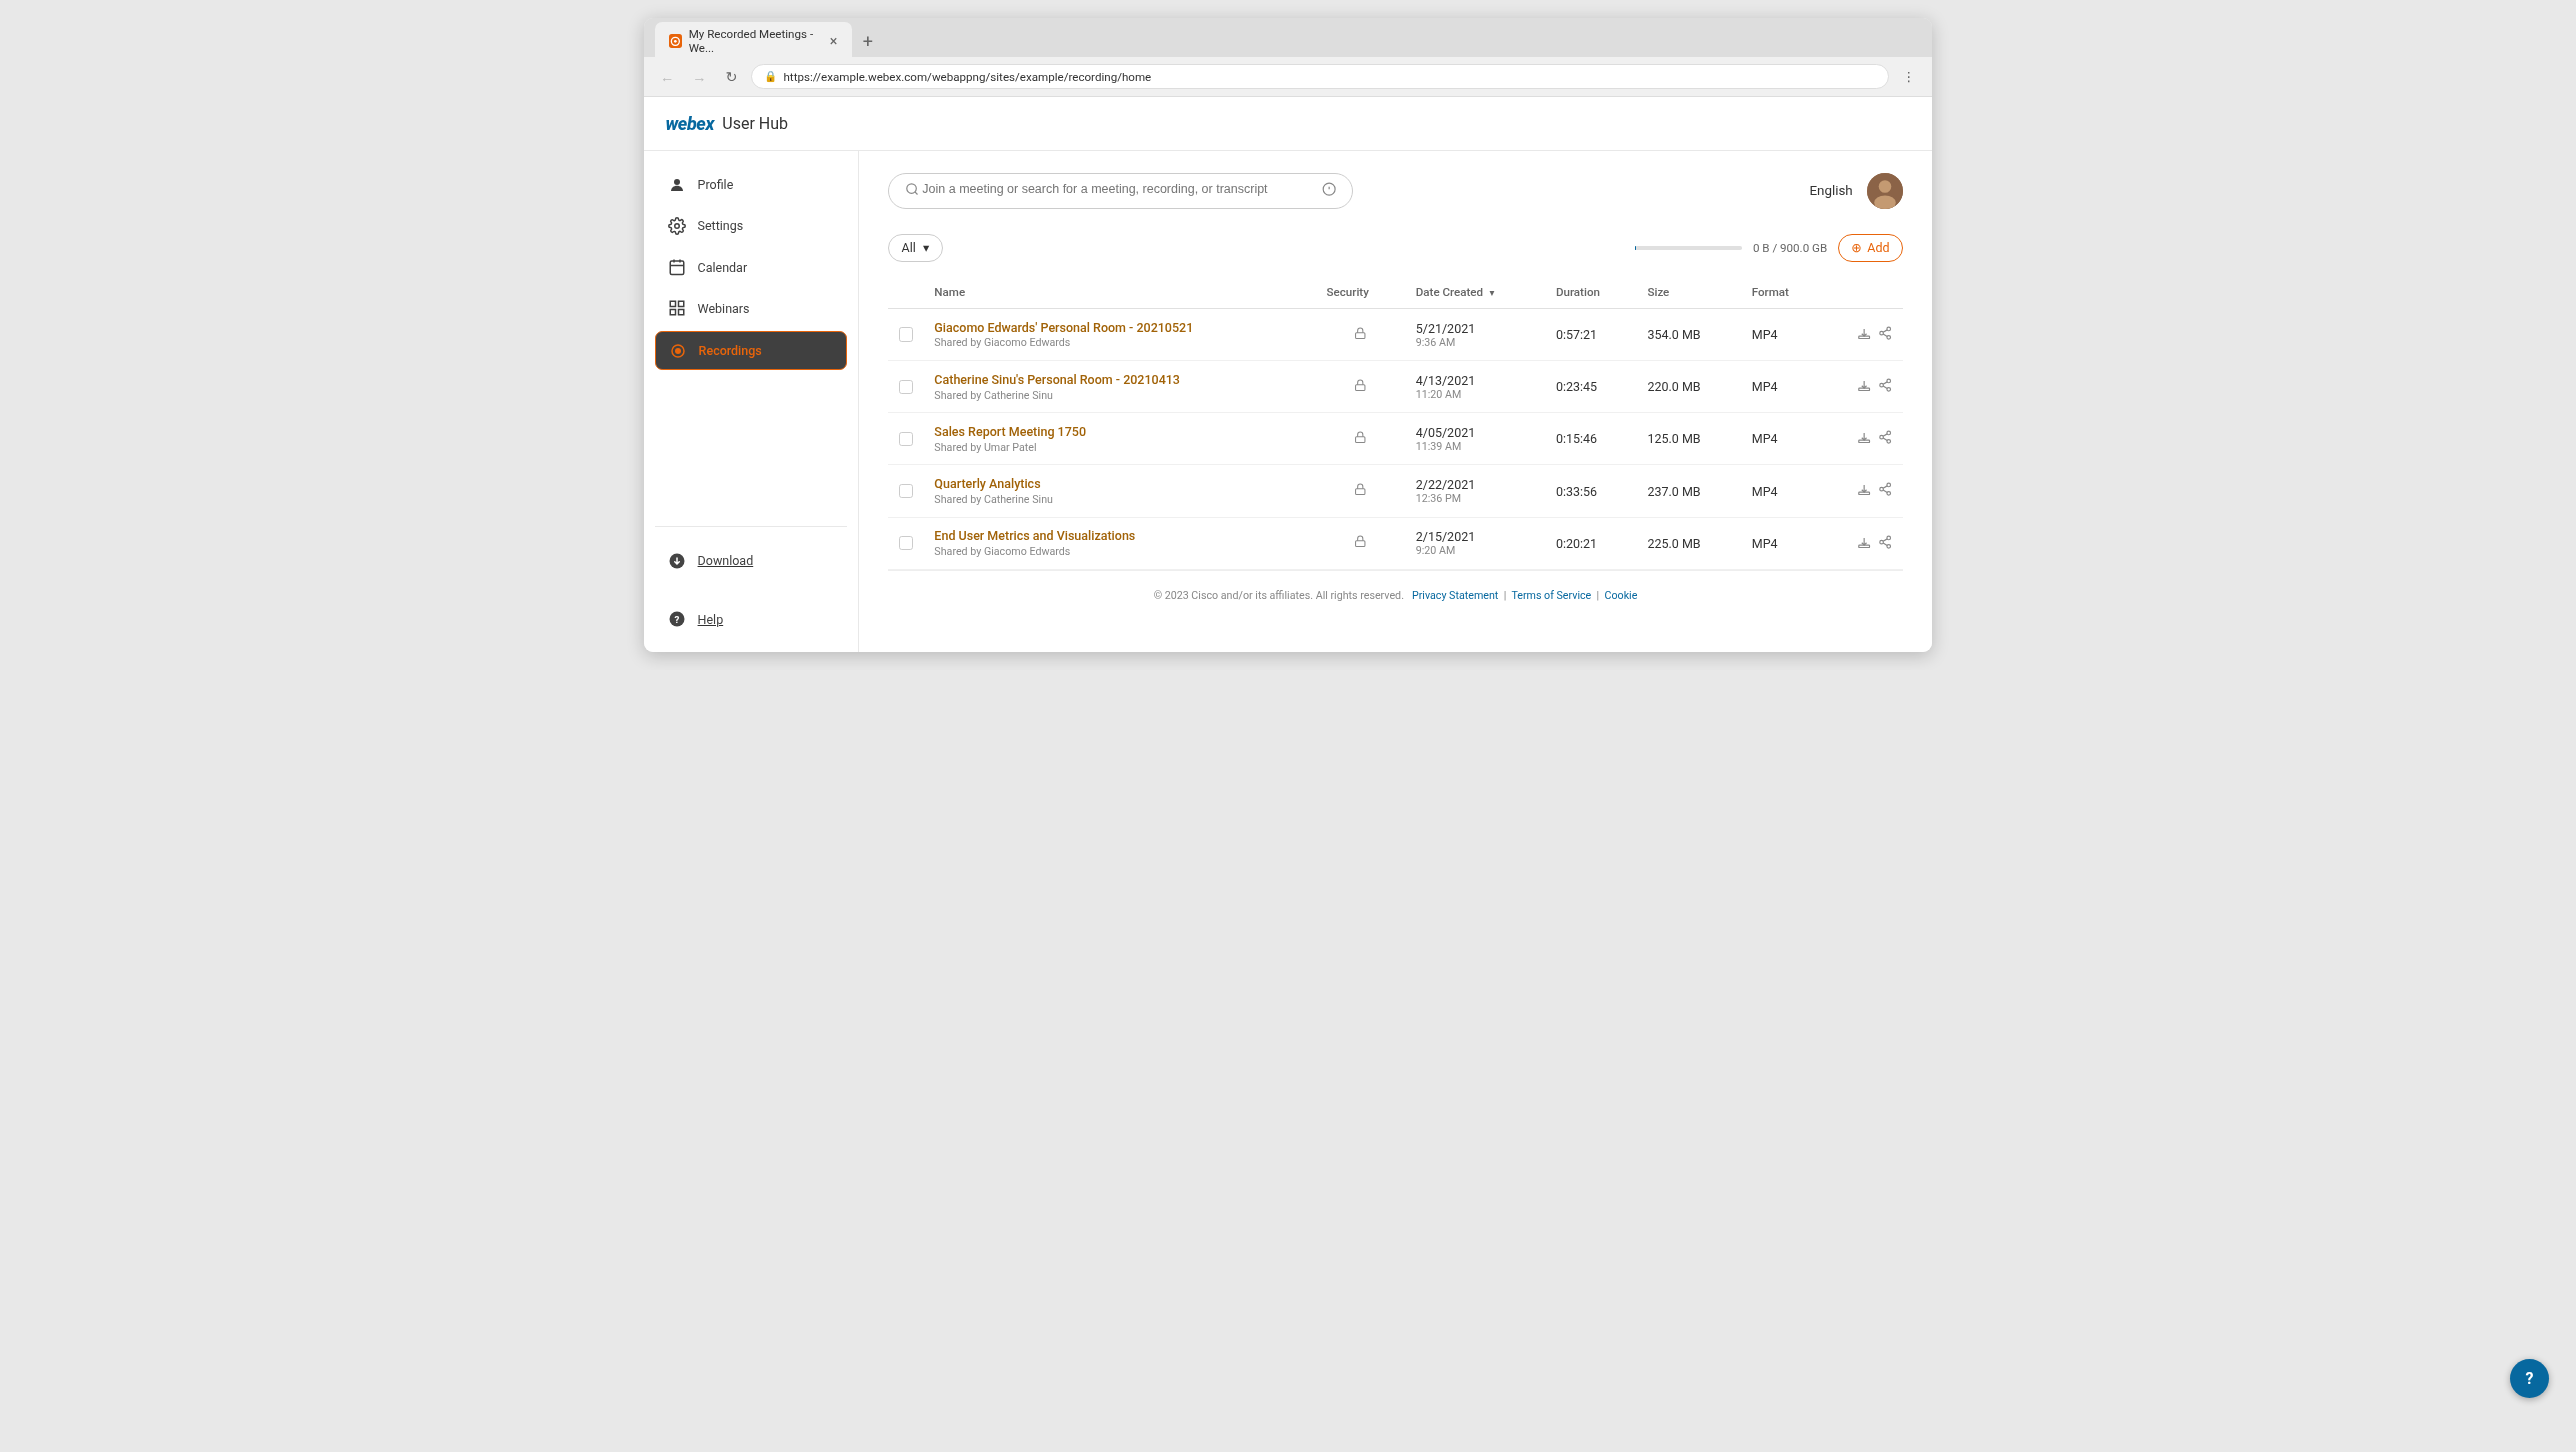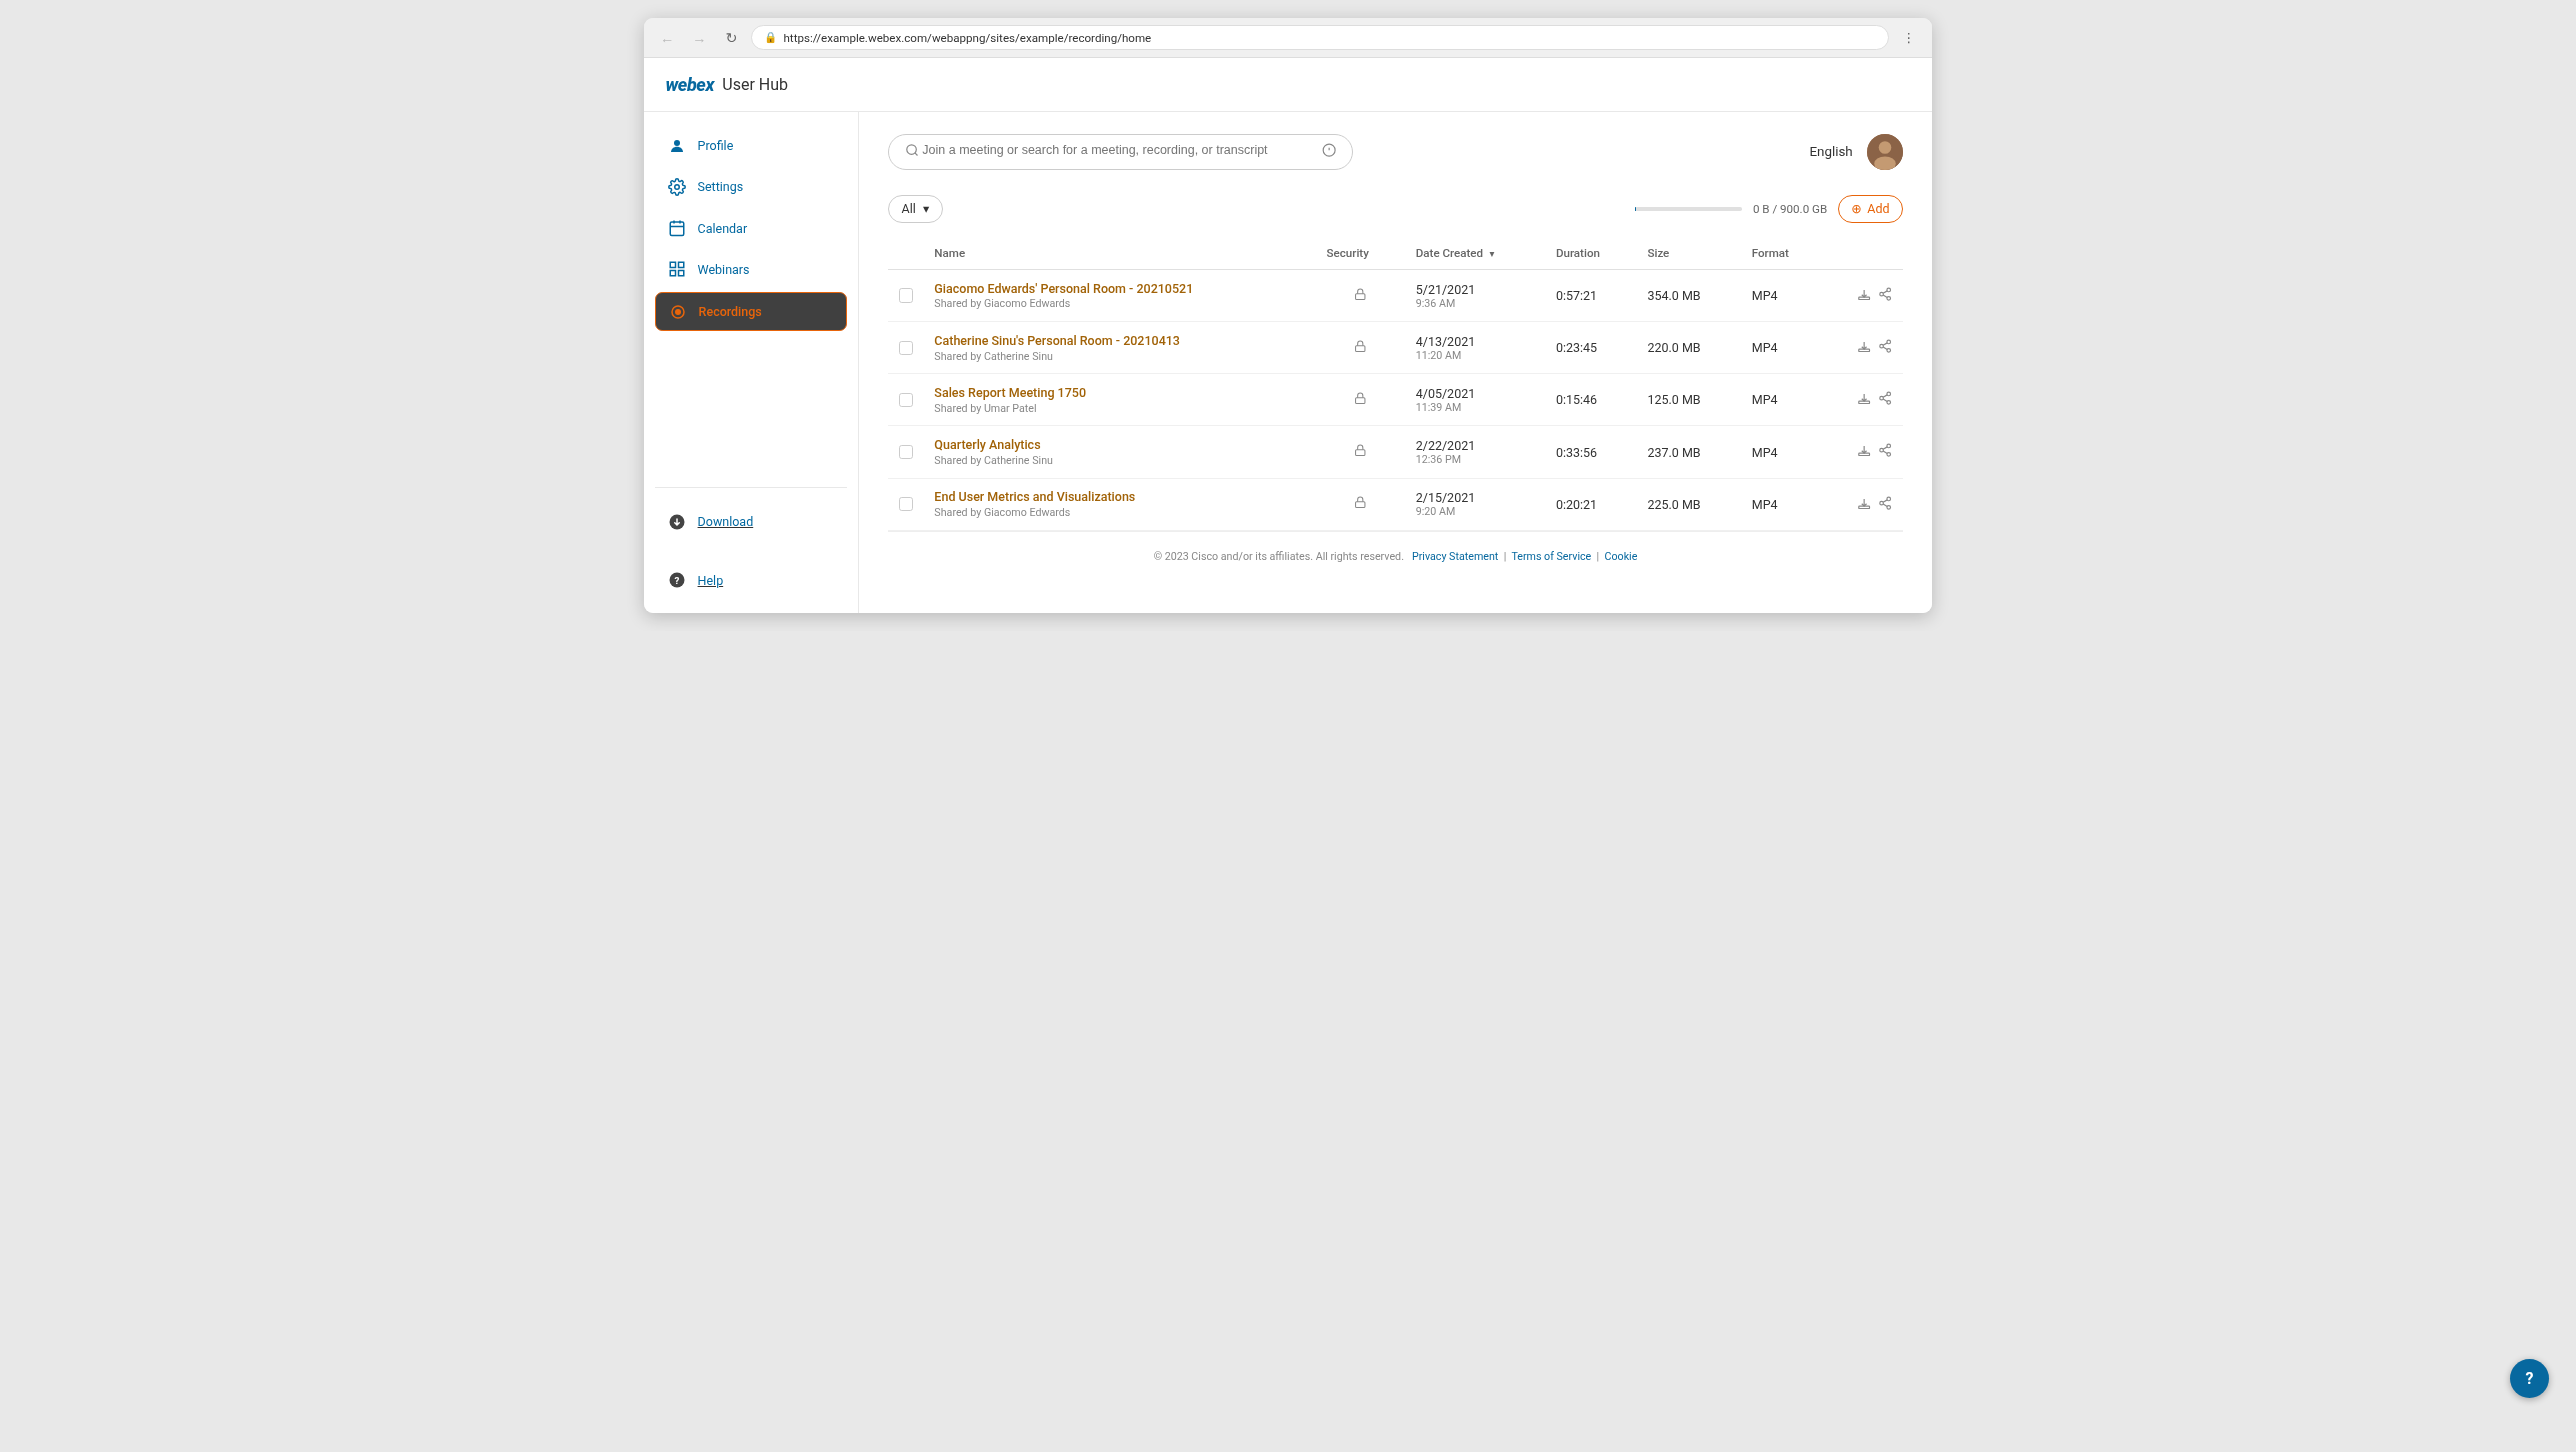--- a/index.html
+++ b/index.html
@@ -28,21 +28,21 @@
     .app-logo { display: flex; align-items: center; gap: 3px; }
     .webex-logo { font-size: 18px; font-weight: 700; color: #1a1a1a; letter-spacing: -0.4px; }
     .webex-logo span.wx { color: #07689f; font-style: italic; font-weight: 800; }
     .header-title { font-size: 16px; font-weight: 400; color: #333; margin-left: 5.4px; }
 
     
     .main-layout { display: flex; flex: 1; }
 
     
     .sidebar { width: 215px; padding: 14.3px 10.7px; border-right: 0.9px solid #e8e8e8; display: flex; flex-direction: column; gap: 3.6px; min-height: 501px; }
-    .sidebar-item { display: flex; align-items: center; gap: 10.7px; padding: 9px 12.5px; border-radius: 7.2px; cursor: pointer; color: #0369a1; text-decoration: none; }
+    .sidebar-item { display: flex; align-items: center; gap: 10.7px; padding: 9px 12.5px; border-radius: 7.2px; cursor: pointer; color: #404040; text-decoration: none; }
     .sidebar-item.active { background: #404040; border: 1.8px solid #e8640a; color: #e8640a; font-weight: 500; }
     .sidebar-item .icon { width: 19.7px; height: 19.7px; display: flex; align-items: center; justify-content: center; font-size: 14.3px; }
     .sidebar-item.active .icon { color: #e8640a; }
     .sidebar-bottom { margin-top: auto; padding-top: 14.3px; border-top: 0.9px solid #e8e8e8; display: flex; flex-direction: column; gap: 21px; text-decoration: underline; }
 
     
     .content-area { flex: 1; padding: 21.5px 29px; }
 
     
     .search-container { display: flex; align-items: center; margin-bottom: 25px; }
@@ -88,20 +88,33 @@
     
     .help-fab { position: fixed; bottom: 54px; right: 27px; width: 39px; height: 39px; background: #07689f; border-radius: 50%; display: flex; align-items: center; justify-content: center; color: white; font-size: 16px; font-weight: bold; cursor: pointer; box-shadow: 0 1.8px 7.2px rgba(0,0,0,0.3); }
 
     .sort-arrow { font-size: 9.8px; margin-left: 3.6px; }
   </style>
 </head>
 <body>
 
 <div class="browser-chrome">
 
+  <div class="browser-tab-bar">
+    <div class="browser-tab">
+      <div class="tab-favicon">
+        <svg width="10.7" height="10.7" viewBox="0 0 16 16" fill="white">
+          <circle cx="8" cy="8" r="6" fill="none" stroke="white" stroke-width="2"></circle>
+          <circle cx="8" cy="8" r="2" fill="white"></circle>
+        </svg>
+      </div>
+      <span>My Recorded Meetings - We...</span>
+      <span class="tab-close">×</span>
+    </div>
+    <div class="tab-new">+</div>
+  </div>
 
   <div class="browser-toolbar">
     <div class="nav-btn disabled">←</div>
     <div class="nav-btn disabled">→</div>
     <div class="nav-btn">↻</div>
     <div class="address-bar">
       <span class="lock-icon">🔒</span>
       <span class="address-url">https://example.webex.com/webappng/sites/example/recording/home</span>
     </div>
     <div class="menu-btn">⋮</div>

